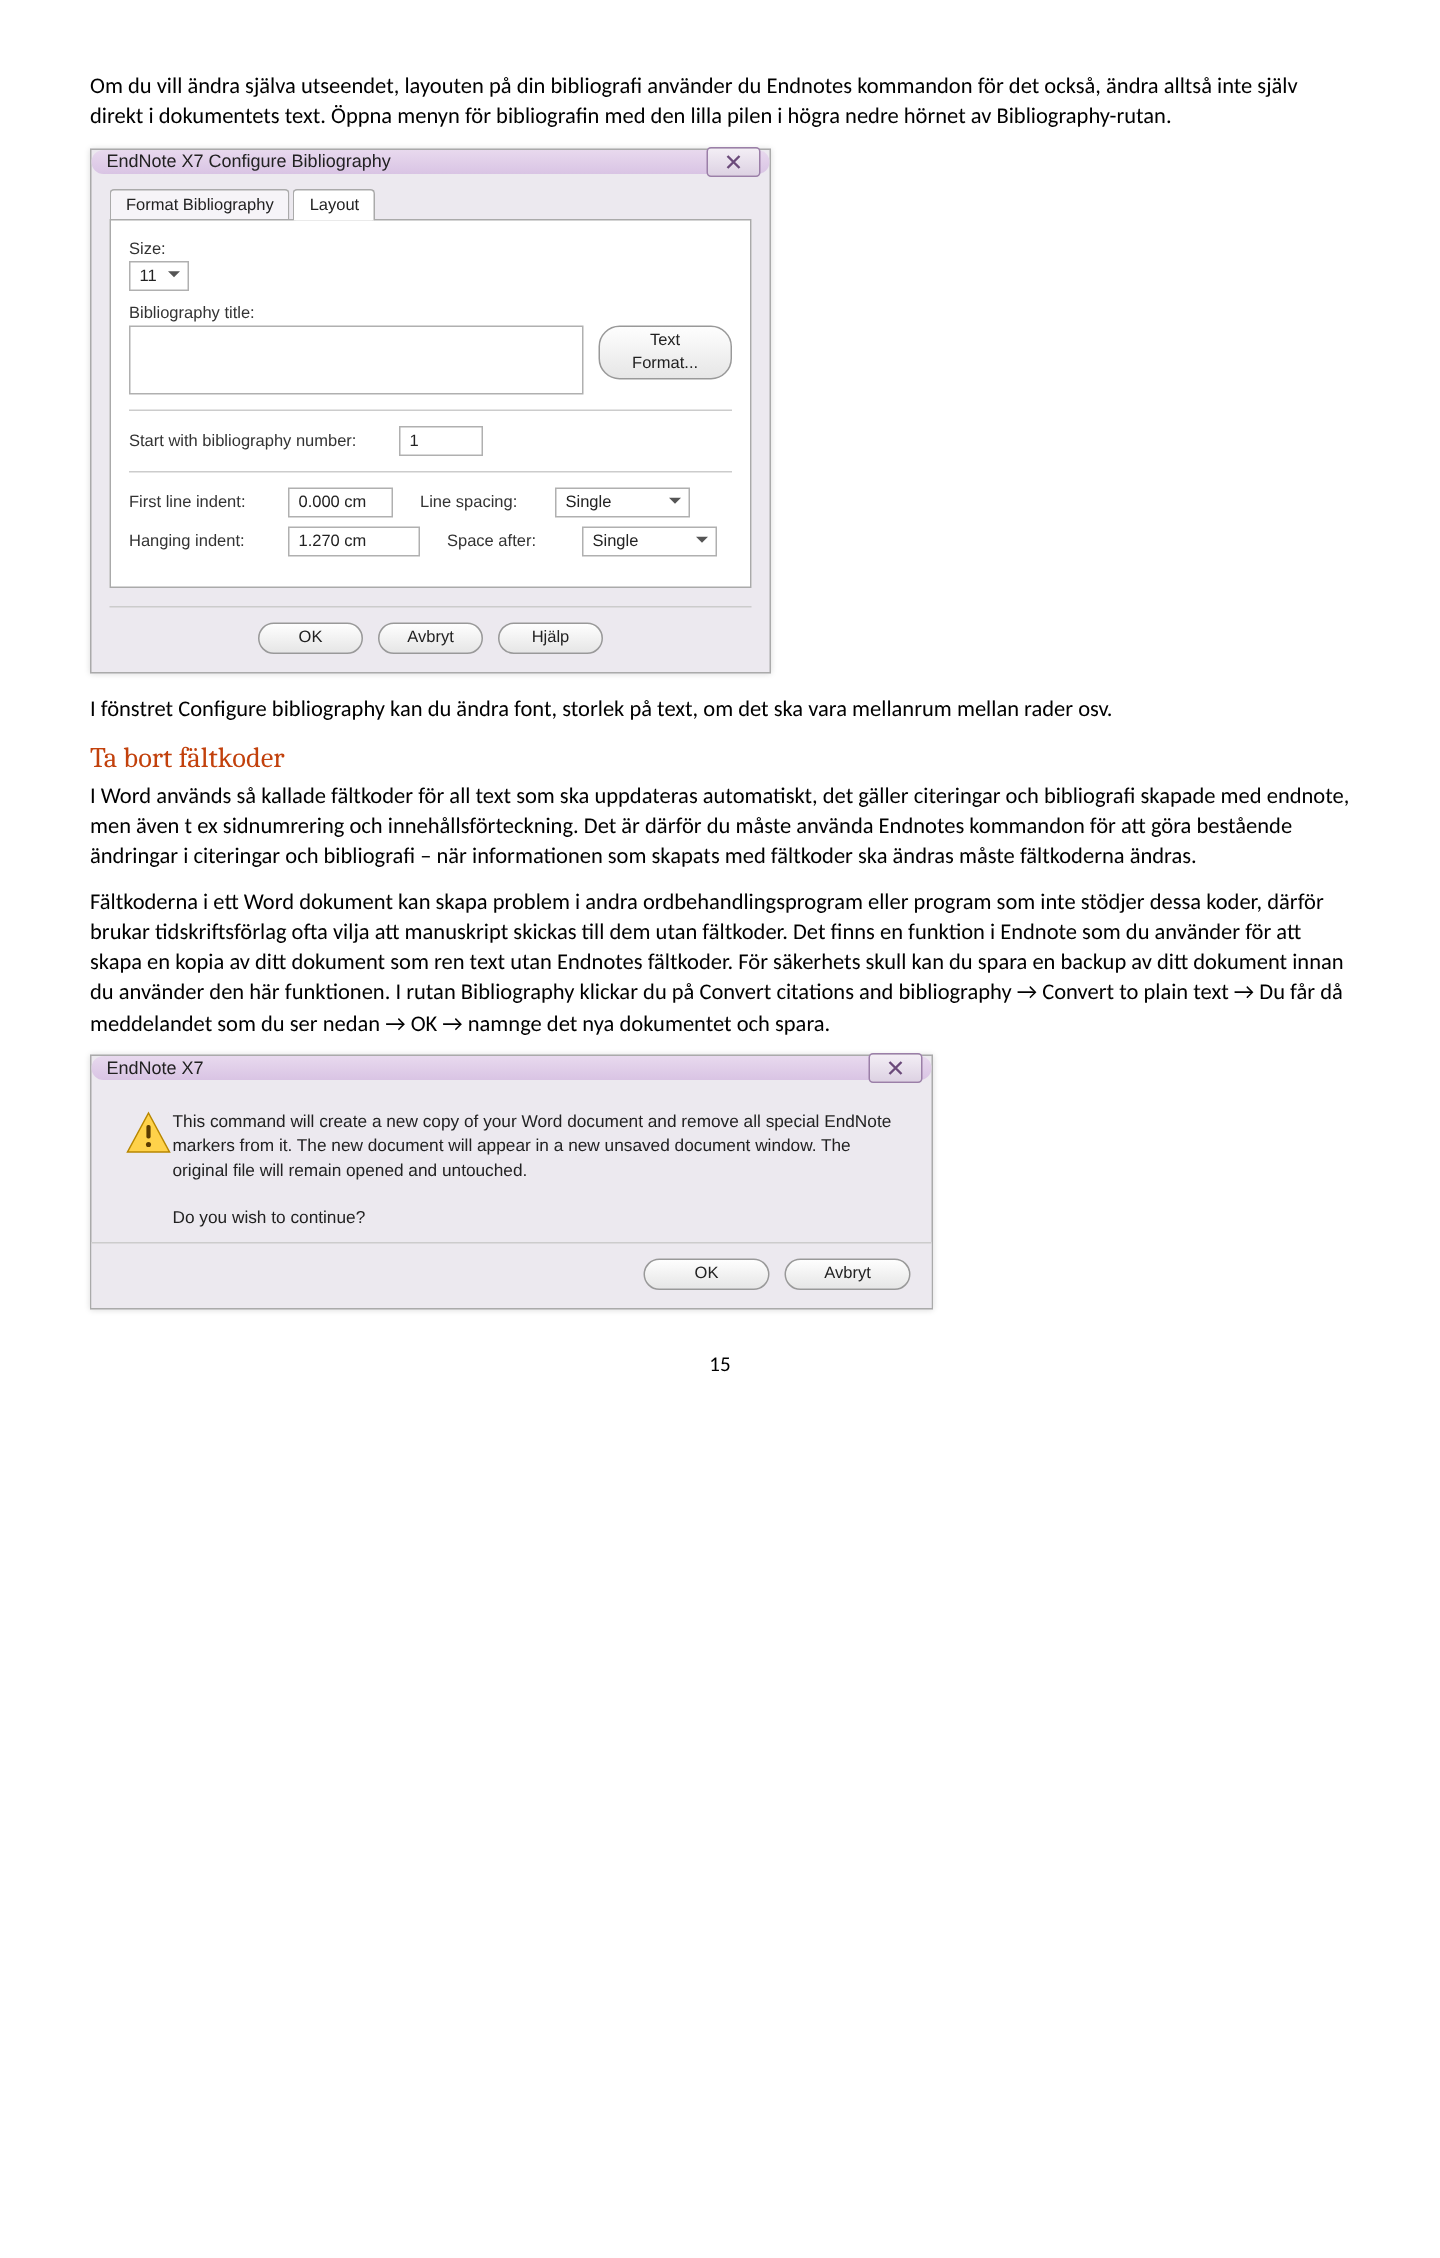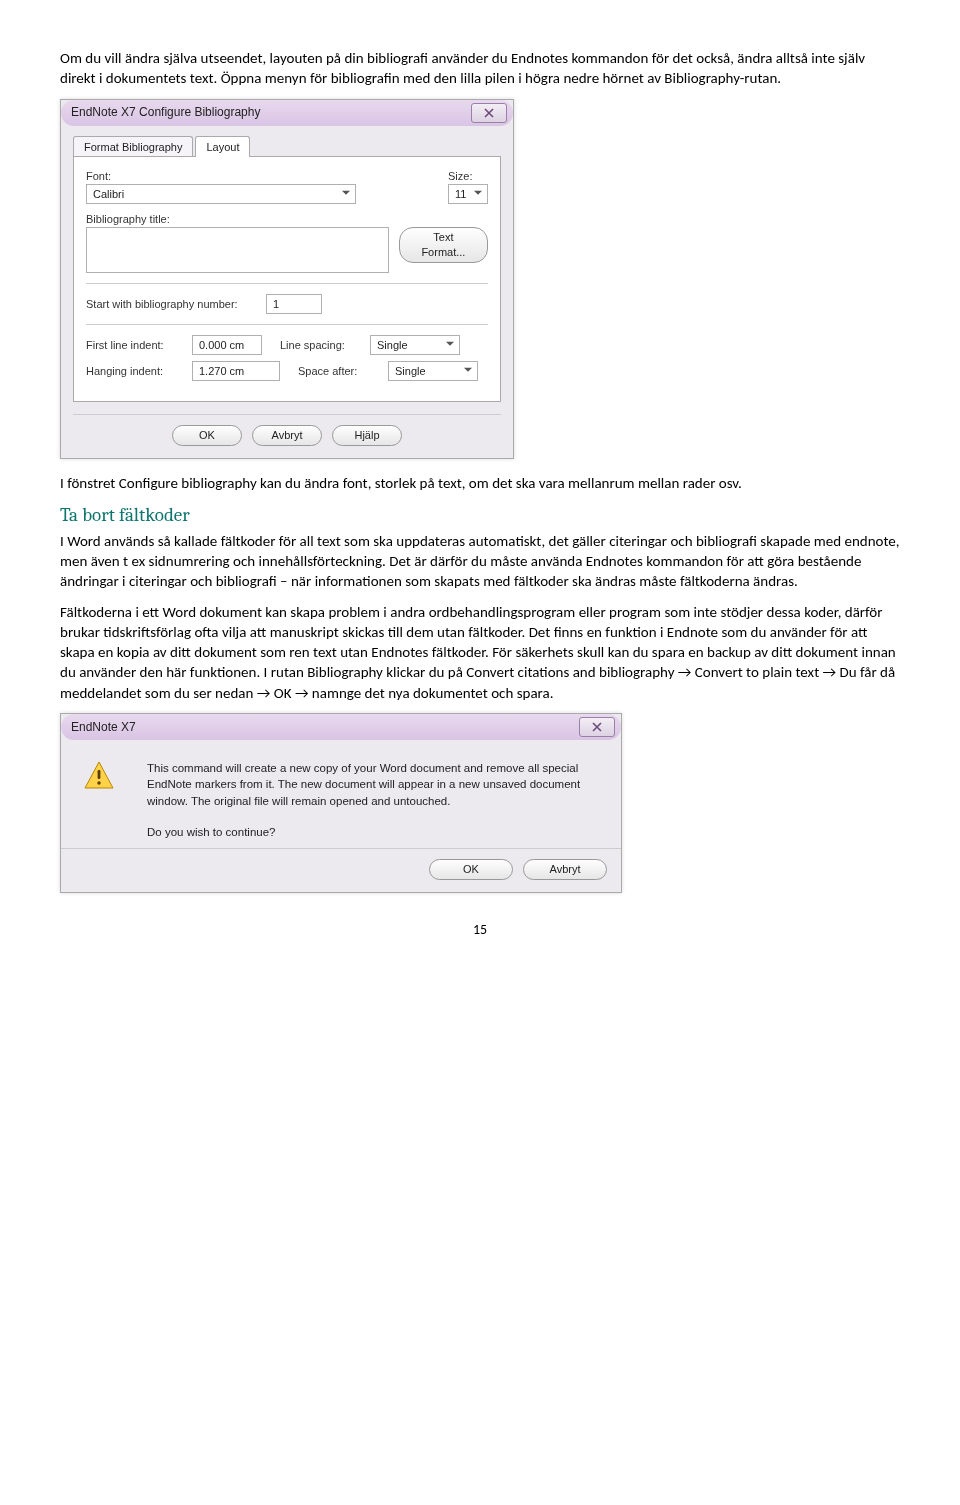--- a/index.html
+++ b/index.html
@@ -9,37 +9,37 @@
     margin: 0;
     padding: 48px 60px 40px 60px;
     width: 960px;
     box-sizing: border-box;
     background: #fff;
     line-height: 1.35;
   }
   p { margin: 0 0 10px 0; }
   .section-heading {
     font-family: Cambria, Georgia, serif;
-    color: #0f766e;
+    color: #c2410c;
     font-size: 19px;
     margin: 10px 0 2px 0;
   }
 
   
   .win {
     border: 1px solid #aaa;
     background: #ece9ef;
     box-shadow: 0 0 4px rgba(0,0,0,0.15);
     font-family: 'Segoe UI', Tahoma, sans-serif;
     font-size: 12px;
     color: #222;
     margin: 8px 0 14px 0;
   }
   .titlebar {
-    height: 26px;
+    height: 16px;
     background: linear-gradient(#e8d9ee, #d9c4e4);
     display: flex;
     align-items: center;
     padding: 0 6px;
     font-size: 12px;
     color: #222;
     position: relative;
     border-radius: 13px;
   }
   .titlebar .title-text { flex: 1; padding-left: 4px; }
@@ -127,21 +127,21 @@
     display: flex;
     gap: 10px;
     justify-content: center;
     margin-top: 12px;
     border-top: 1px solid #ccc;
     padding-top: 10px;
   }
   hr.sep { border: none; border-top: 1px solid #ccc; margin: 10px 0; }
 
   
-  .alert-body { display: flex; gap: 32px; padding: 20px 22px 8px 22px; }
+  .alert-body { display: flex; gap: 0; padding: 20px 22px 8px 22px; }
   .alert-icon {
     width: 32px; height: 32px; flex-shrink: 0;
     position: relative;
   }
   .alert-icon svg { width: 32px; height: 32px; }
   .alert-msg { font-size: 11.5px; line-height: 1.45; }
   .alert-q { margin-top: 14px; }
   .alert-btn-row {
     display: flex; gap: 10px; justify-content: flex-end;
     padding: 10px 14px 12px 14px;
@@ -170,24 +170,20 @@
     </span>
   </div>
   <div class="win-body">
     <div class="tabs">
       <div class="tab">Format Bibliography</div>
       <div class="tab active">Layout</div>
     </div>
     <div class="tab-panel">
 
       <div class="row">
-        <div style="flex:1">
-          <div class="lbl">Font:</div>
-          <div class="dropdown" style="width:270px">Calibri</div>
-        </div>
         <div>
           <div class="lbl">Size:</div>
           <div class="dropdown" style="width:40px">11</div>
         </div>
       </div>
 
       <div class="lbl" style="margin-top:8px">Bibliography title:</div>
       <div class="row" style="align-items:flex-start">
         <div class="txtarea"></div>
         <div class="btn" style="margin-top:0">Text Format...</div>

